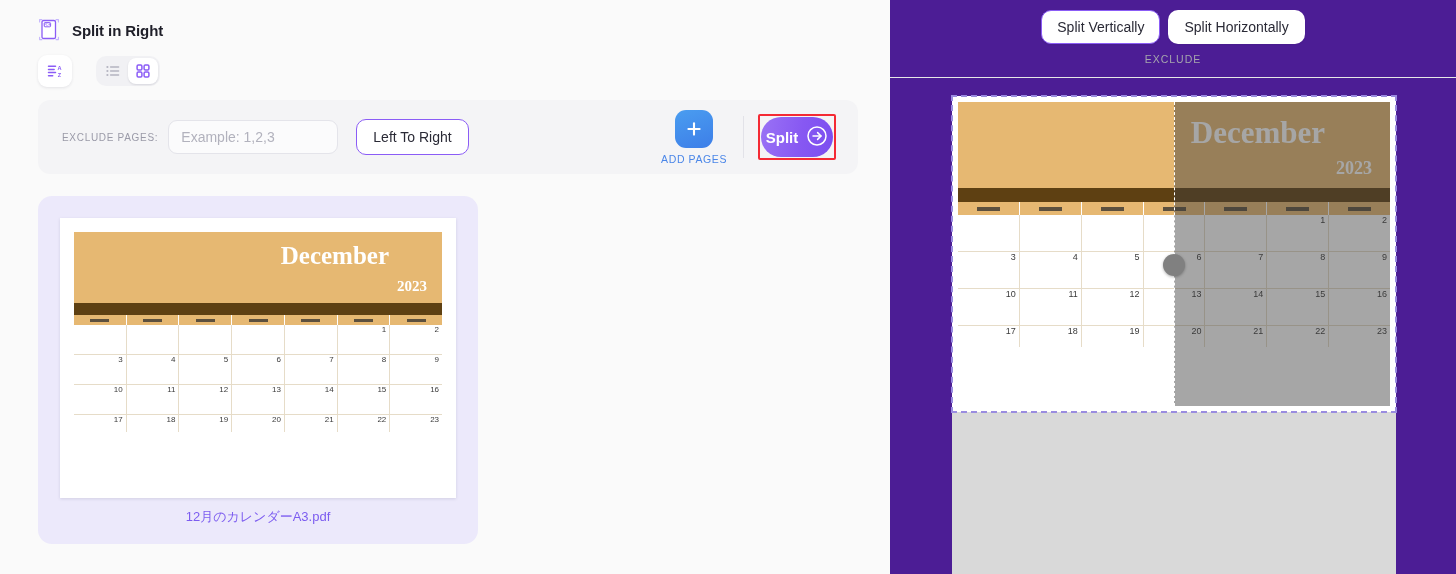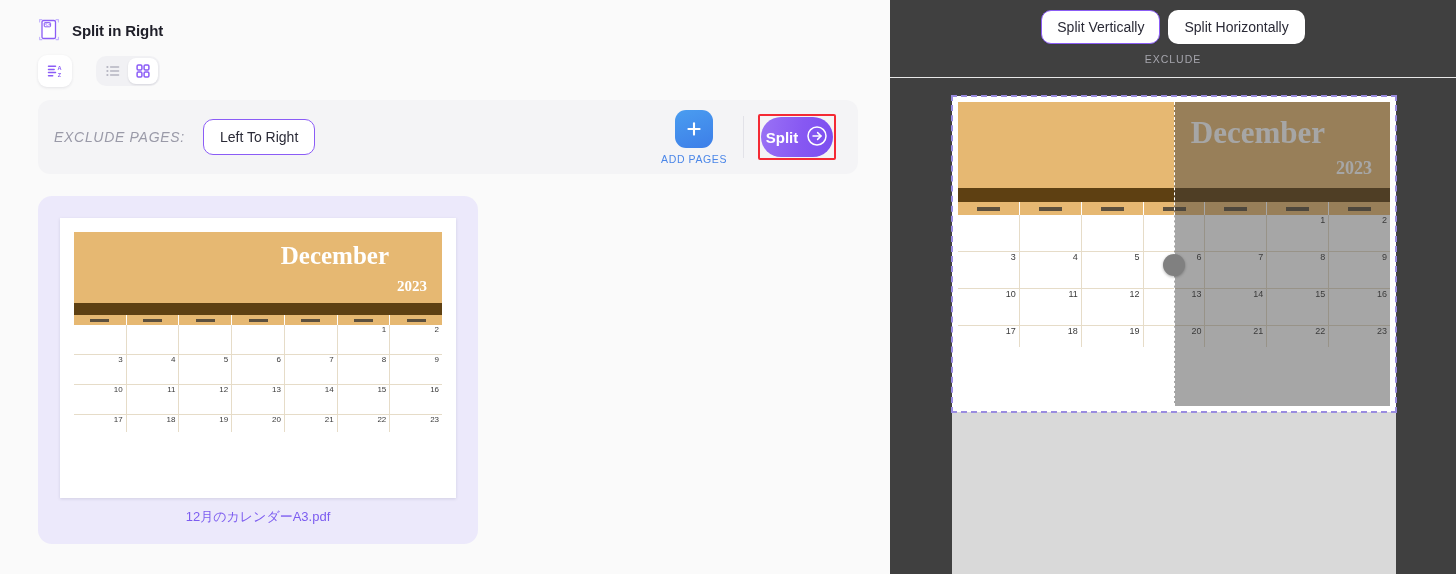--- a/index.html
+++ b/index.html
@@ -104,26 +104,25 @@
     top: 100px;
     width: 820px;
     height: 74px;
     background: #f4f4f6;
     border-radius: 12px;
     display: flex;
     align-items: center;
     box-sizing: border-box;
   }
   .exclude-label {
-    font-size: 14px;
+    font-size: 10px;
     letter-spacing: 0.7px;
     color: #9a9aa8;
-    margin-left: 16px;
+    margin-left: 24px;
     white-space: nowrap;
-    font-style: italic;
   }
   .exclude-input {
     width: 170px;
     height: 34px;
     margin-left: 10px;
     border: 1px solid #e4e4ea;
     background: #fbfbfc;
     border-radius: 9px;
     font-size: 14px;
     color: #6a6a78;
@@ -315,21 +314,21 @@
     right: 3px;
     top: 1px;
     color: #3a3a3a;
     line-height: 1;
   }
 
   
   .right-pane {
     width: 566px;
     height: 574px;
-    background: #404040;
+    background: #4c1d95;
     position: relative;
     box-sizing: border-box;
   }
   .opt-header {
     position: absolute;
     left: 0;
     right: 0;
     top: 0;
     height: 78px;
     border-bottom: 1px solid #e7e7e7;
@@ -480,20 +479,21 @@
               <rect x="2.1" y="9.1" width="4.8" height="4.8" rx="1.2"></rect>
               <rect x="9.1" y="9.1" width="4.8" height="4.8" rx="1.2"></rect>
             </g>
           </svg>
         </div>
       </div>
     </div>
 
     <div class="options-bar">
       <span class="exclude-label">EXCLUDE PAGES:</span>
+      <input class="exclude-input" type="text" placeholder="Example: 1,2,3" style="">
       <button class="direction-btn">Left To Right</button>
 
       <span class="spacer"></span>
 
       <div class="add-files">
         <div class="add-files-sq">
           <svg width="20" height="20" viewBox="0 0 20 20">
             <g stroke="#ffffff" stroke-width="2.1" stroke-linecap="round">
               <path d="M10 4.4 v11.2"></path>
               <path d="M4.4 10 h11.2"></path>

